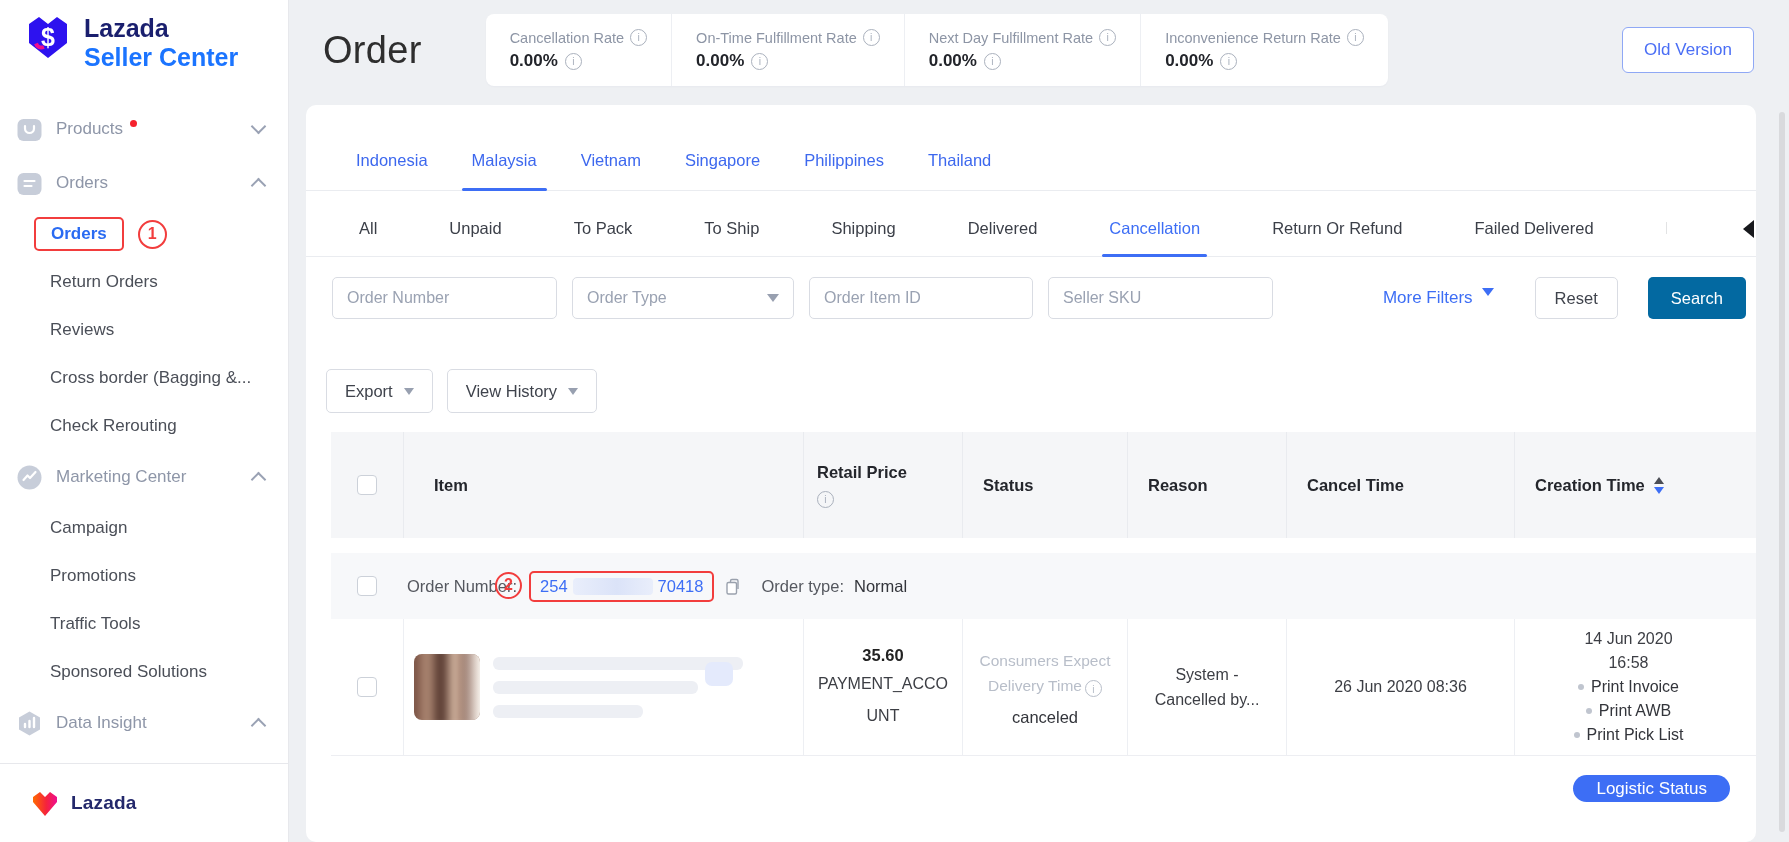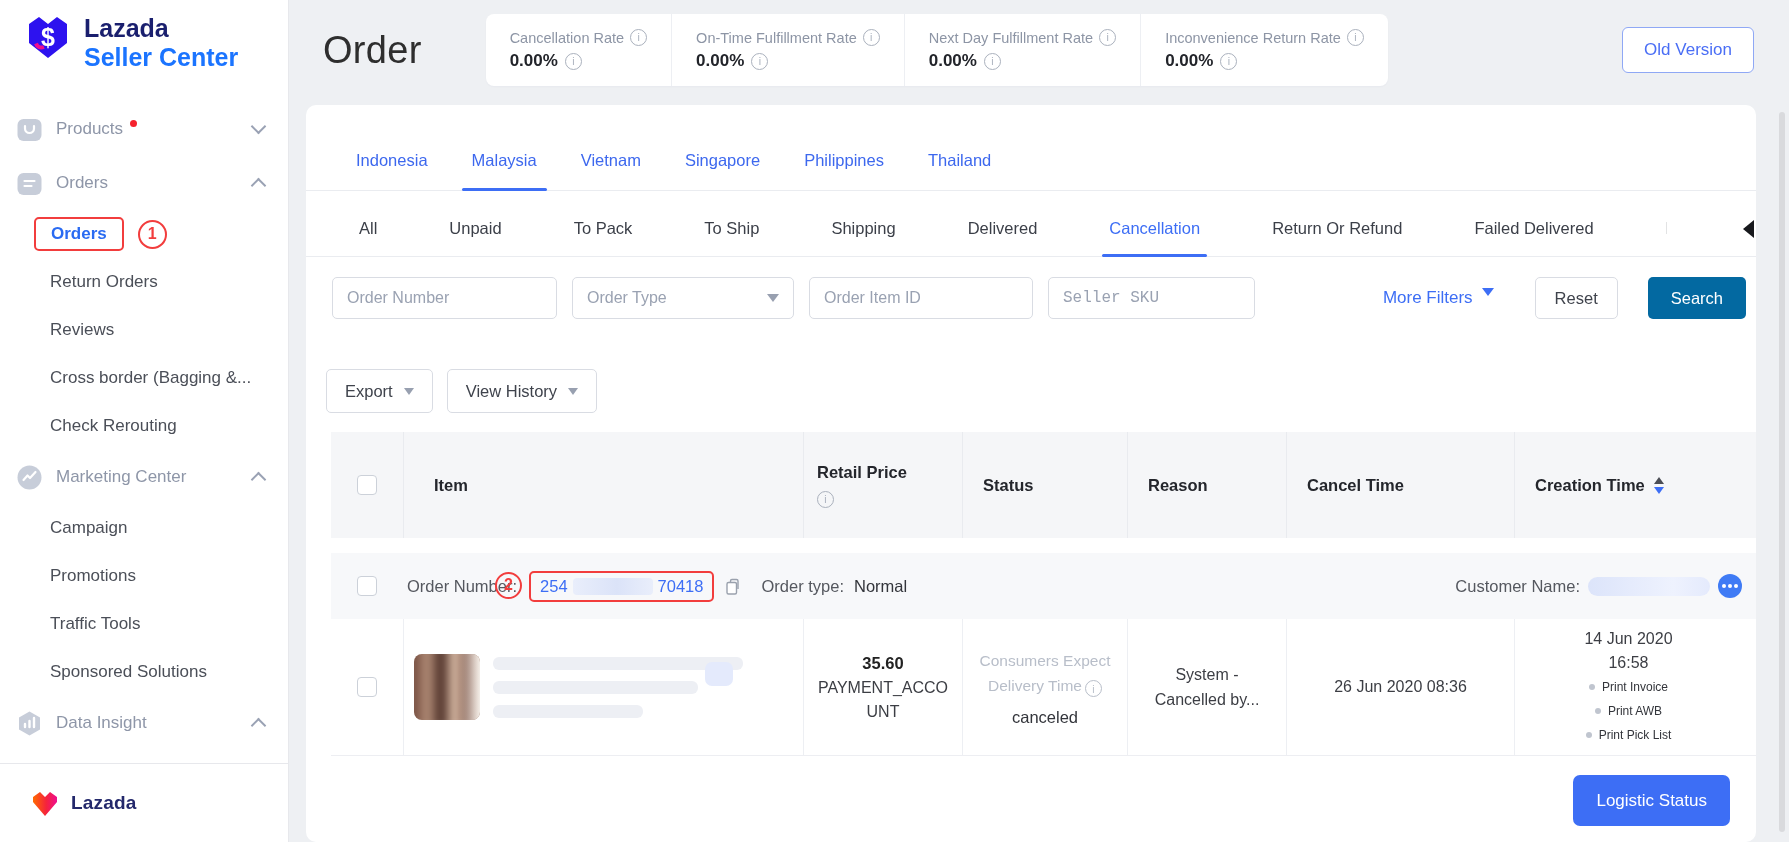--- a/index.html
+++ b/index.html
@@ -105,29 +105,29 @@
   .thumb{width:66px;height:66px;border-radius:8px;overflow:hidden;position:relative;flex:none;background:#efe9e4}
   .mz{position:absolute;inset:-8px;filter:blur(4px);background-image:
       repeating-linear-gradient(90deg,#7a5244 0 14px,#a8836f 14px 28px,#5d3f35 28px 42px,#c9ab97 42px 56px),
       repeating-linear-gradient(0deg,rgba(255,255,255,0) 0 14px,rgba(60,30,20,.4) 14px 28px,rgba(255,255,255,.3) 28px 42px)}
   .thumb::after{content:"";position:absolute;top:0;right:0;width:32%;height:100%;background:linear-gradient(90deg,rgba(244,241,238,0),#f3ede7)}
   .blur-lines{display:flex;flex-direction:column;gap:11px;flex:1;position:relative}
   .bline{height:13px;border-radius:6px;background:#edeff4}
   .b1{width:250px}.b2{width:205px}.b3{width:150px}
   .blob{position:absolute;right:58px;top:5px;width:28px;height:24px;border-radius:7px;background:#e4eafc}
   .price-main{font-weight:bold;font-size:16.5px;color:#222;line-height:25px}
-  .price-sub{font-size:16px;color:#3c3e44;line-height:24px;word-break:break-all;width:134px}
+  .price-sub{font-size:16px;color:#3c3e44;line-height:32px;word-break:break-all;width:134px}
   .status-note{width:132px;color:#b8bec9;line-height:25px;font-size:15.5px}
   .status-note .info{border-color:#b8bec9;color:#b8bec9;vertical-align:-2px;margin-left:3px}
   .status-val{margin-top:10px;color:#33353b;font-size:16.5px}
   .cline{line-height:24px;font-size:16px;color:#3c3e44}
-  .action-line{display:flex;align-items:center;gap:7px;line-height:24px;font-size:12px;color:#33353b;cursor:pointer}
+  .action-line{display:flex;align-items:center;gap:7px;line-height:24px;font-size:16px;color:#33353b;cursor:pointer}
   .action-line::before{content:"";width:6px;height:6px;border-radius:50%;background:#c0c5cf;flex:none}
   .lrow{display:flex;justify-content:flex-end;margin:19px 26px 0 0;flex:none}
-  .btn-logistic{height:51px;padding:0 23px;background:#3d6ef5;color:#fff;border:none;border-radius:7px;font-size:17px;cursor:pointer;font-family:inherit}
+  .btn-logistic{height:27px;padding:0 23px;background:#3d6ef5;color:#fff;border:none;border-radius:16px;font-size:17px;cursor:pointer;font-family:inherit}
   .scrollbar{position:absolute;right:4px;top:112px;bottom:10px;width:6px;border-radius:3px;background:#d9dadd}
 </style>
 </head>
 <body>
 
 <div class="app">
 
   <aside class="sidebar">
     <div class="brand">
       <svg class="brand-icon" viewBox="0 0 48 46">
@@ -304,21 +304,21 @@
         </span>
       </div>
 
       <div class="filters">
         <input class="finput" style="width: 225px;" placeholder="Order Number">
         <div class="fselect">
           <span class="ph">Order Type</span>
           <span class="caret"></span>
         </div>
         <input class="finput" style="width: 224px;" placeholder="Order Item ID">
-        <input class="finput" style="width: 207px; font-family: Liberation Mono, monospace;" placeholder="Seller SKU">
+        <input class="finput" style="width: 225px;" placeholder="Seller SKU">
         <div class="more-filters">
           <span>More Filters</span>
           <span class="caret blue"></span>
         </div>
         <button class="btn-reset">Reset</button>
         <button class="btn-search">Search</button>
       </div>
 
       <div class="toolbar">
         <div class="btn-light">
@@ -365,27 +365,20 @@
             <span class="onum">70418</span>
           </span>
           <span class="copy-ic">
             <svg width="19" height="19" viewBox="0 0 19 19">
                 <rect x="4" y="5.5" width="9.5" height="11.5" rx="1.5" fill="#fff" stroke="#9aa1ad" stroke-width="1.4"></rect>
                 <path d="M7.5 5.5 V4 a1.5 1.5 0 0 1 1.5 -1.5 h4.5 a1.5 1.5 0 0 1 1.5 1.5 v8" fill="none" stroke="#9aa1ad" stroke-width="1.4"></path>
               </svg>
           </span>
           <span class="g-otype">Order type:</span>
           <span class="g-oval">Normal</span>
-          <span class="g-customer">
-            <span>Customer Name:</span>
-            <span class="cust-chip"></span>
-            <span class="chat">
-                <span class="dots"></span>
-              </span>
-          </span>
         </div>
 
         <div class="grid prow">
           <div class="td td-check">
               <span class="checkbox"></span>
             </div>
           <div class="td td-item">
             <span class="thumb">
                 <span class="mz"></span>
               </span>

